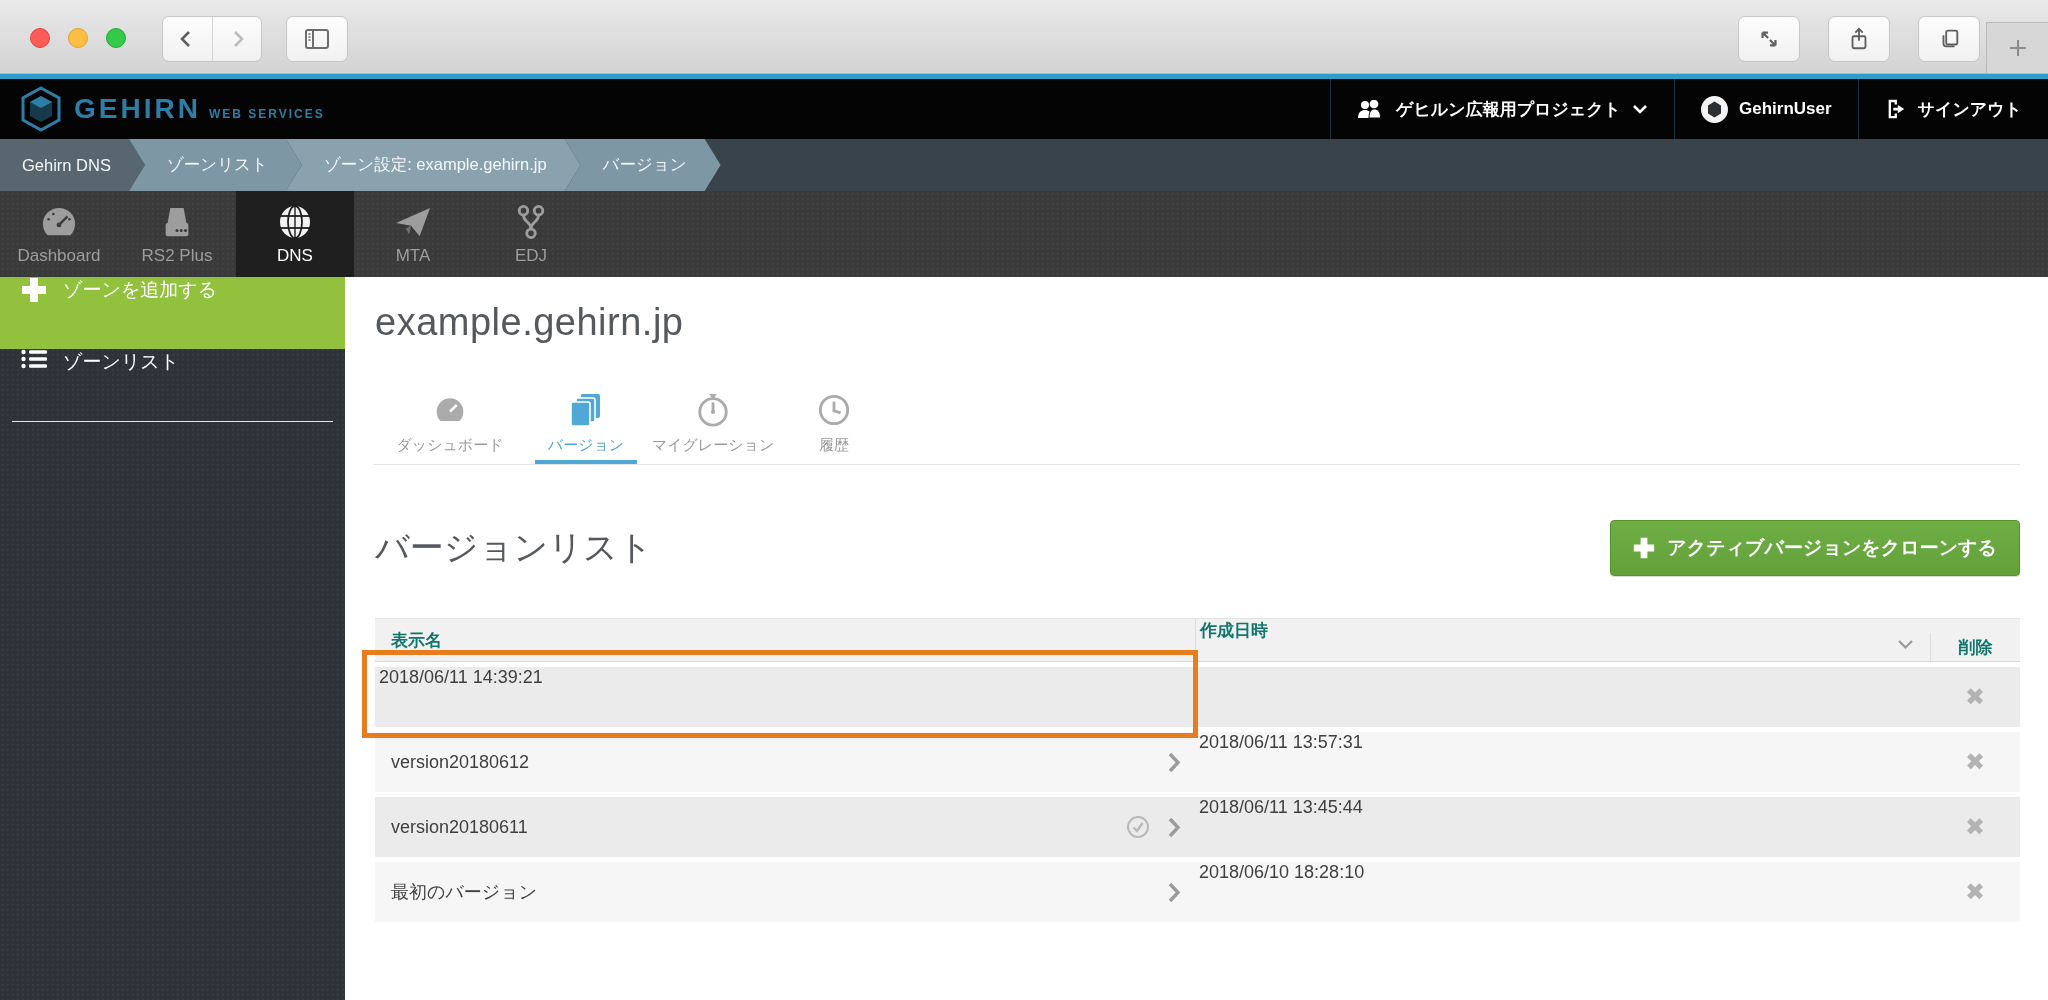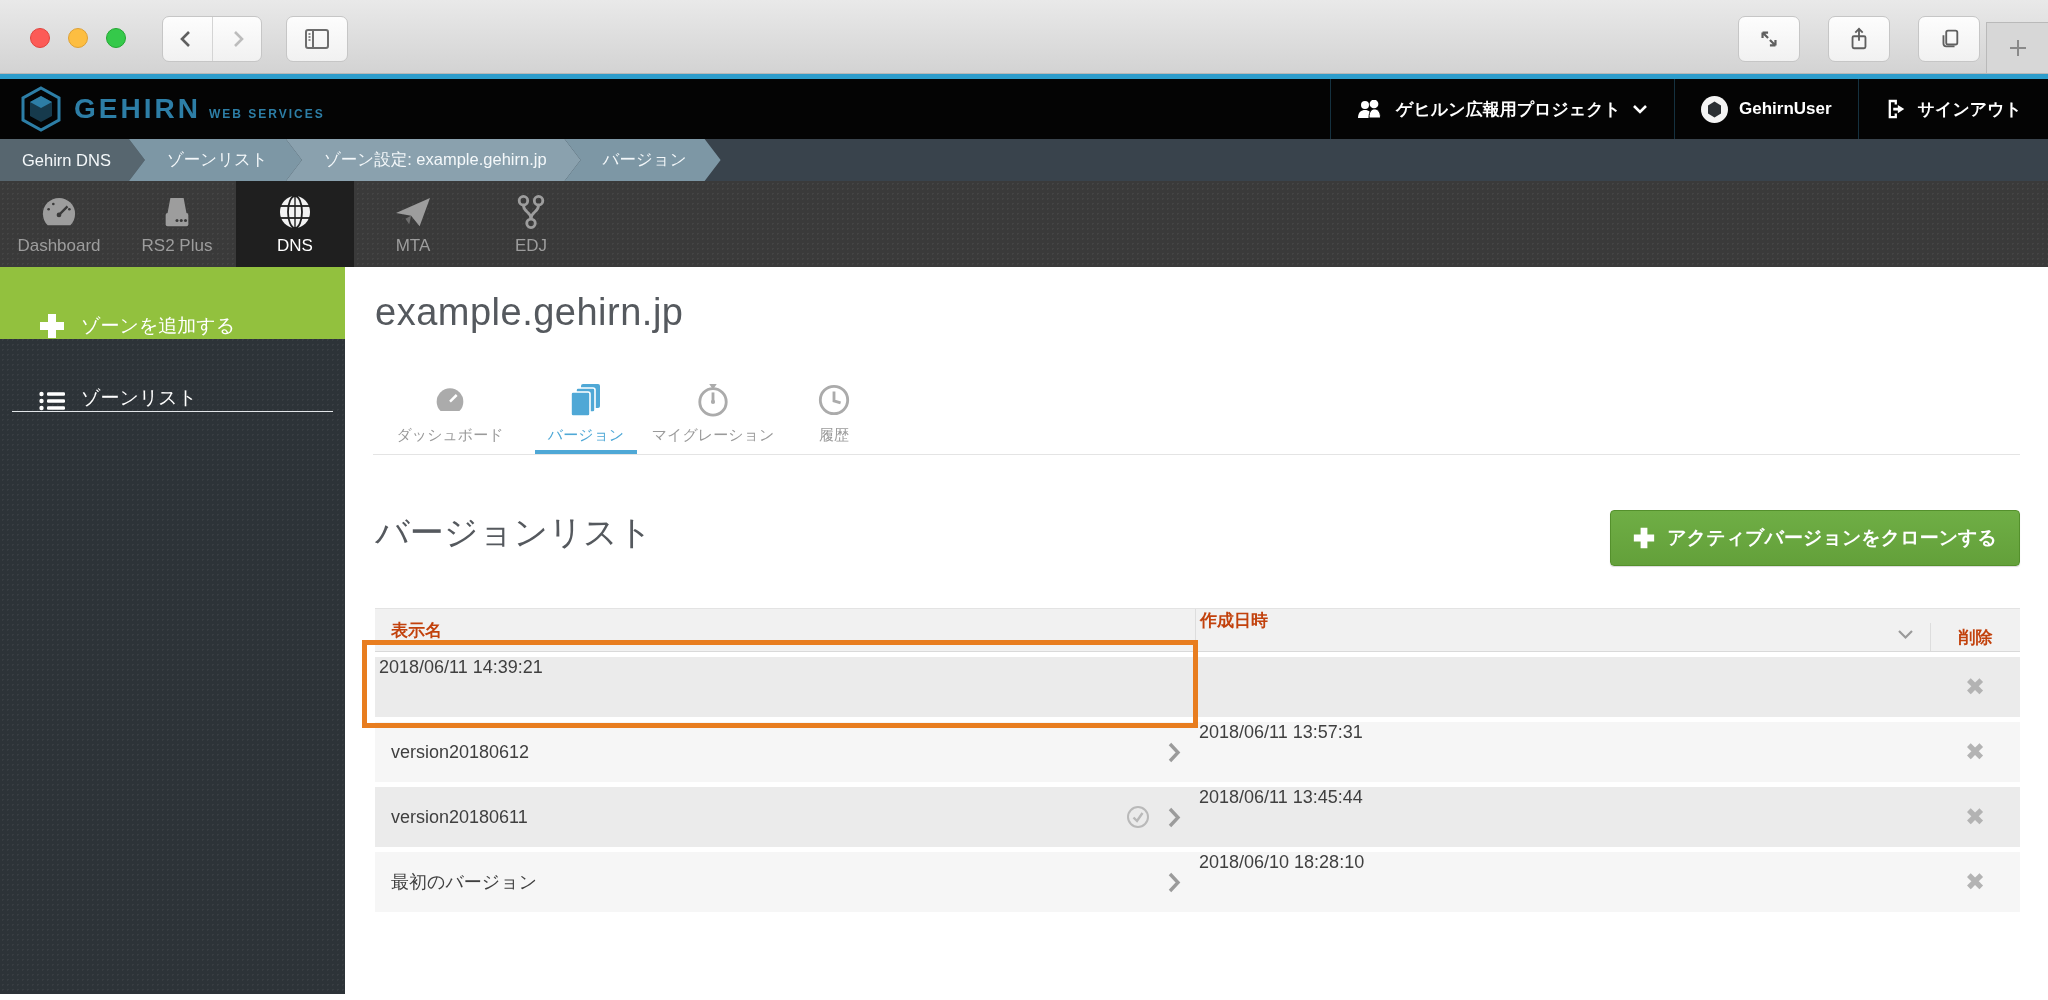--- a/index.html
+++ b/index.html
@@ -29,40 +29,40 @@
   
   .app-header { height:60px; background:#040404; display:flex; align-items:stretch; justify-content:space-between; }
   .brand { display:flex; align-items:center; padding-left:20px; gap:12px; }
   .brand-text { color:#2d7ea6; font-weight:bold; font-size:28px; letter-spacing:3px; }
   .brand-sub { color:#2d7ea6; font-weight:bold; font-size:12px; letter-spacing:2px; margin-left:8px; }
   .hdr-right { display:flex; align-items:stretch; }
   .hdr-item { display:flex; align-items:center; gap:11px; padding:0 26px; border-left:1px solid #15313f; color:#fff; font-weight:bold; font-size:17px; cursor:pointer; }
   .avatar { width:27px; height:27px; border-radius:50%; background:#f4f4f4; display:flex; align-items:center; justify-content:center; }
 
   
-  .breadcrumb { height:42px; background:#39434c; display:flex; align-items:stretch; overflow:hidden; }
+  .breadcrumb { height:52px; background:#39434c; display:flex; align-items:stretch; overflow:hidden; }
   .crumb { display:flex; align-items:center; color:#f4f8fa; font-size:16.5px; padding:0 34px 0 22px;
            clip-path:polygon(0 0, calc(100% - 16px) 0, 100% 50%, calc(100% - 16px) 100%, 0 100%); }
   .crumb + .crumb { margin-left:-16px; padding-left:38px;
            clip-path:polygon(0 0, calc(100% - 16px) 0, 100% 50%, calc(100% - 16px) 100%, 0 100%, 16px 50%); }
   .crumb.c1 { background:#57666f; }
   .crumb.c2 { background:#7d97a5; }
   .crumb.c3 { background:#8aa1ae; }
   .crumb.c4 { background:#7d97a5; }
 
   
   .services { height:86px; background-color:#3a3a3a; background-image:radial-gradient(rgba(255,255,255,0.05) 1px, rgba(0,0,0,0) 1px); background-size:5px 5px; display:flex; align-items:stretch; }
   .svc { width:118px; display:flex; flex-direction:column; align-items:center; justify-content:center; gap:6px; color:#9d9d9d; font-size:17px; cursor:pointer; }
   .svc .ico { height:38px; display:flex; align-items:flex-end; justify-content:center; }
   .svc.active { background:#1f1f1f; color:#ffffff; }
 
   
   .layout { display:flex; height:727px; }
   .sidebar { width:345px; background-color:#2d3338; background-image:radial-gradient(rgba(255,255,255,0.05) 1px, rgba(0,0,0,0) 1px); background-size:5px 5px; flex:0 0 345px; }
-  .side-item { height:72px; display:flex; align-items:flex-end; gap:16px; padding-left:39px; color:#fff; font-size:19px; cursor:pointer; }
+  .side-item { height:72px; display:flex; align-items:flex-start; gap:16px; padding-left:21px; color:#fff; font-size:19px; cursor:pointer; }
   .side-item.add { background:#92c13e; }
   .side-rule { border-bottom:1px solid #e2e6e9; margin:0 12px; }
 
   .main { flex:1; background:#fff; padding:24px 28px 0 30px; position:relative; }
   .zone-title { font-size:38px; font-weight:400; color:#55595e; letter-spacing:0.5px; }
 
   
   .tabs { position:relative; margin-top:44px; height:96px; }
   .tabs-rule { position:absolute; left:-2px; right:0; top:76px; height:1px; background:#e4e4e4; }
   .tab-row { display:flex; align-items:flex-start; }
@@ -70,27 +70,27 @@
   .tab .t-ico { height:40px; display:flex; align-items:center; justify-content:center; }
   .tab .t-lbl { margin-top:4px; line-height:21px; }
   .tab.w1 { width:150px; }
   .tab.w2 { width:122px; }
   .tab.w3 { width:132px; }
   .tab.w4 { width:110px; }
   .tab.active { color:#4fa8d6; }
   .tab.active::after { content:""; position:absolute; left:10px; right:10px; top:72px; height:4px; background:#4fa8d6; }
 
   
-  .section-row { margin-top:36px; display:flex; align-items:flex-start; justify-content:space-between; }
+  .section-row { margin-top:36px; display:flex; align-items:center; justify-content:space-between; }
   .section-title { font-size:34px; font-weight:400; color:#55595e; }
   .clone-btn { display:flex; align-items:center; gap:12px; background:linear-gradient(#6fae45,#63a03a); color:#fff; font-weight:bold; font-size:19px; border:1px solid #54902c; border-radius:4px; padding:14px 22px; cursor:pointer; box-shadow:0 1px 1px rgba(0,0,0,0.15); }
 
   
   .vtable { margin-top:42px; position:relative; }
-  .thead { display:flex; align-items:stretch; height:44px; background:#f1f1f1; border-top:1px solid #e3e3e3; border-bottom:1px solid #d9d9d9; font-weight:bold; font-size:17px; color:#c2410c; }
+  .thead { display:flex; align-items:stretch; height:44px; background:#f1f1f1; border-top:1px solid #e3e3e3; border-bottom:1px solid #d9d9d9; font-weight:bold; font-size:17px; color:#0f766e; }
   .c-name { flex:0 0 820px; display:flex; align-items:center; padding-left:16px; }
   .c-date { flex:1; display:flex; align-items:flex-start; padding-left:4px; position:relative; }
   .c-del  { flex:0 0 90px; display:flex; align-items:center; justify-content:center; }
   .thead .c-date { border-left:1px solid #dddddd; }
   .thead .c-del  { border-left:1px solid #dddddd;margin-top:14px; }
   .sort-ico { position:absolute; right:16px; top:16px; cursor:pointer; }
   .trow { display:flex; align-items:stretch; height:60px; margin-top:5px; font-size:18px; color:#3f3f3f; }
   .trow.shade-a { background:#ebebeb; }
   .trow.shade-b { background:#f6f6f6; }
   .name-cell-inner { flex:1; display:flex; align-items:center; justify-content:space-between; padding-right:14px; }

